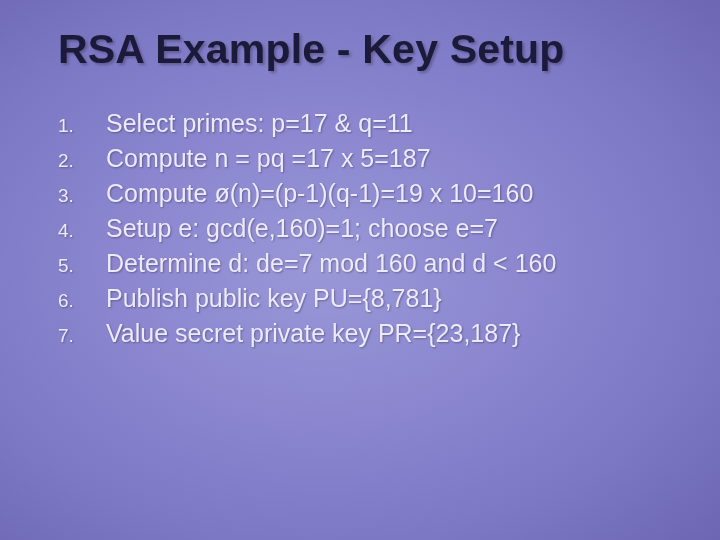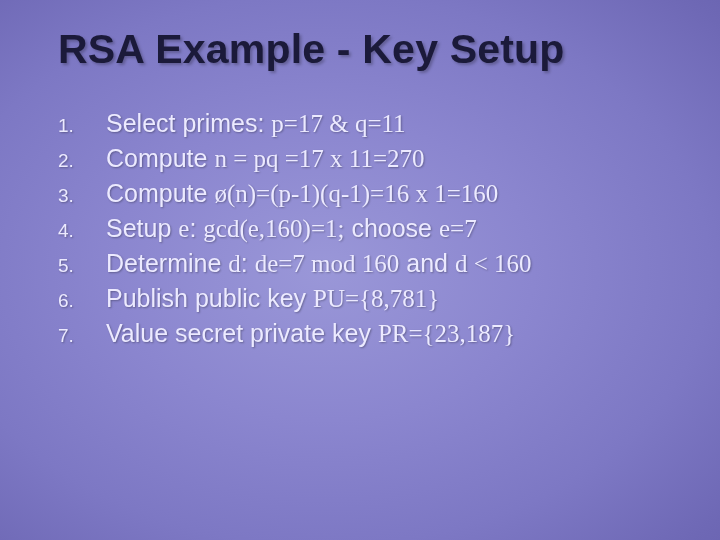--- a/index.html
+++ b/index.html
@@ -51,42 +51,42 @@
   ol.steps > li::before {
     content: counter(step) ".";
     position: absolute;
     left: 0;
     top: 6px;
     font-size: 19px;
     color: #eceaff;
     text-shadow: 1px 1px 2px rgba(0,0,0,0.3);
   }
   .mono {
-    font-family: Liberation Serif, serif;
+    font-family: Liberation Sans, sans-serif;
     letter-spacing: 0;
   }
   .cont {
     display: block;
   }
 </style>
 </head>
 <body>
 
 <div class="slide">
   <h1 class="title">RSA Example - Key Setup</h1>
 
   <ol class="steps">
     <li>
       <span>Select primes: </span><span class="mono">p=17 &amp; q=11</span>
     </li>
     <li>
-      <span>Compute </span><span class="mono">n = pq =17 x 11=270</span>
+      <span>Compute </span><span class="mono">n = pq =17 x 5=187</span>
     </li>
     <li>
-      <span>Compute </span><span class="mono">ø(n)=(p-1)(q-1)=16 x 1=160</span>
+      <span>Compute </span><span class="mono">ø(n)=(p-1)(q-1)=19 x 10=160</span>
     </li>
     <li>
       <span>Setup </span><span class="mono">e</span><span>: </span><span class="mono">gcd(e,160)=1;</span><span> choose </span><span class="mono">e=7</span>
     </li>
     <li>
       <span>Determine </span><span class="mono">d</span><span>: </span><span class="mono">de=7 mod 160</span><span> and </span><span class="mono">d &lt; 160</span>
     </li>
     <li>
       <span>Publish public key </span><span class="mono">PU={8,781}</span>
     </li>

